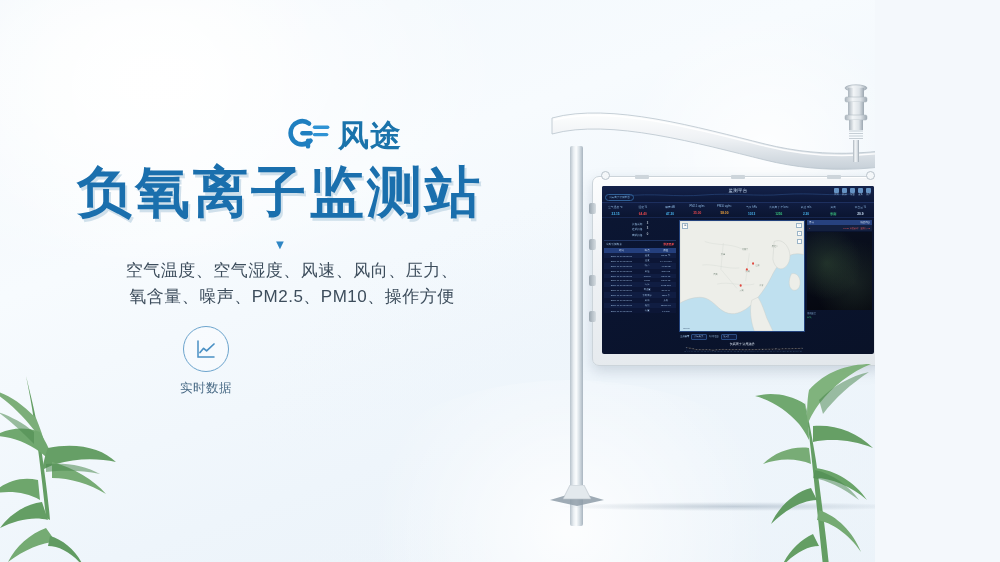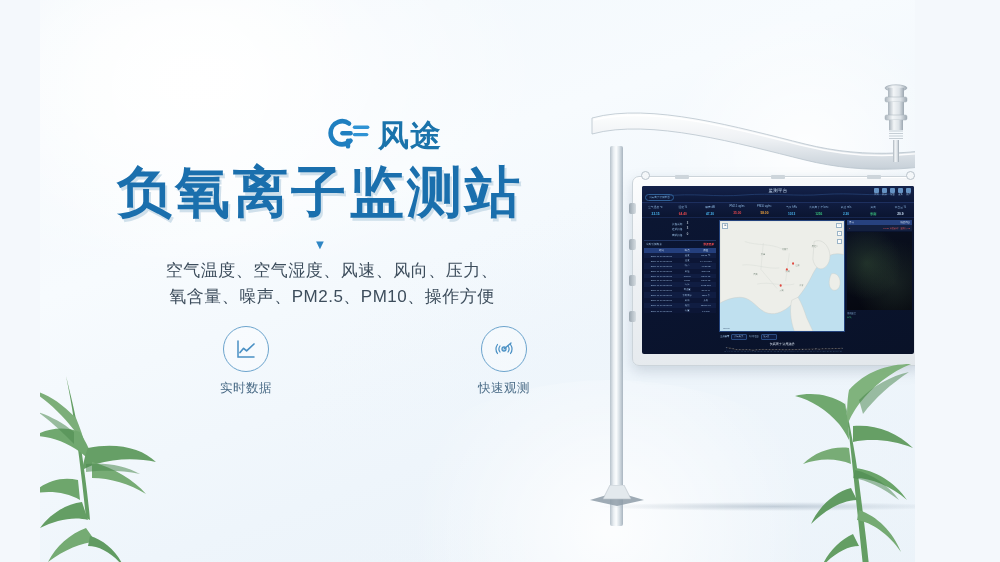--- a/index.html
+++ b/index.html
@@ -12,21 +12,20 @@
 
   
   #banner {
     position:absolute; inset:0;
     width:875px; height:562px;
     overflow:hidden;
     background:
       radial-gradient(ellipse 560px 330px at 18% 14%, #ffffff 0%, rgba(255,255,255,0) 62%),
       radial-gradient(ellipse 680px 420px at 78% 82%, #eef5fb 0%, rgba(238,245,251,0) 65%),
       linear-gradient(160deg,#f1f7fc 0%,#f7fbfe 34%,#eef5fb 68%,#e9f1f8 100%);
-    margin-left: 40px;
   }
   .bg-soft {
     position:absolute; border-radius:50%;
     background:radial-gradient(circle,rgba(255,255,255,.85) 0%,rgba(255,255,255,0) 70%);
     pointer-events:none;
   }
   .bg-s1 { left:-60px; top:-80px; width:420px; height:340px; }
   .bg-s2 { left:330px; top:380px; width:480px; height:300px; }
   .bg-s3 { right:-40px; top:20px;  width:300px; height:260px; }
 
@@ -66,21 +65,21 @@
   #subtitle {
     position:absolute; left:12px; top:258px; width:560px;
     text-align:center; color:#3d4d5c;
     font-size:17px; line-height:1.55; letter-spacing:.5px;
   }
   #subtitle div { white-space:nowrap; }
 
   
   #features {
     position:absolute; left:170px; top:326px;
-    width:330px; display:flex; justify-content:space-between;
+    width:330px; display:flex; 
   }
   .feature { width:72px; text-align:center; }
   .feature-circle {
     width:46px; height:46px; margin:0 auto;
     border:1.6px solid #6ca4cd; border-radius:50%;
     display:flex; align-items:center; justify-content:center;
     background:rgba(255,255,255,.35);
   }
   .feature-circle svg { display:block; }
   .feature-label {
@@ -289,33 +288,20 @@
       <div class="feature">
         <div class="feature-circle">
           <svg width="24" height="24" viewBox="0 0 24 24">
             <path d="M4 4v16h16" fill="none" stroke="#4a90c4" stroke-width="1.5" stroke-linecap="round"></path>
             <path d="M6 15.5l3.6-4.2 3 2.6L20 7" fill="none" stroke="#4a90c4" stroke-width="1.7" stroke-linecap="round" stroke-linejoin="round"></path>
           </svg>
         </div>
         <div class="feature-label">实时数据</div>
       </div>
 
-      <div class="feature">
-        <div class="feature-circle">
-          <svg width="24" height="24" viewBox="0 0 24 24">
-            <circle cx="12" cy="12" r="2" fill="none" stroke="#4a90c4" stroke-width="1.3"></circle>
-            <path d="M12 12 L19 6" stroke="#4a90c4" stroke-width="1.3" stroke-linecap="round"></path>
-            <path d="M5.5 7.5a8 8 0 0 0 0 9" fill="none" stroke="#4a90c4" stroke-width="1.2" stroke-linecap="round"></path>
-            <path d="M8 9a5 5 0 0 0 0 6" fill="none" stroke="#4a90c4" stroke-width="1.2" stroke-linecap="round"></path>
-            <path d="M18.5 16.5a8 8 0 0 0 0-9" fill="none" stroke="#4a90c4" stroke-width="1.2" stroke-linecap="round"></path>
-            <path d="M16 15a5 5 0 0 0 0-6" fill="none" stroke="#4a90c4" stroke-width="1.2" stroke-linecap="round"></path>
-          </svg>
-        </div>
-        <div class="feature-label">快速观测</div>
-      </div>
 
 
     </div>
   </div>
 
   <div id="kiosk">
 
     <svg id="canopy" viewBox="0 0 410 70">
       <defs>
         <linearGradient id="canopyGrad" x1="0" y1="0" x2="0" y2="1">

